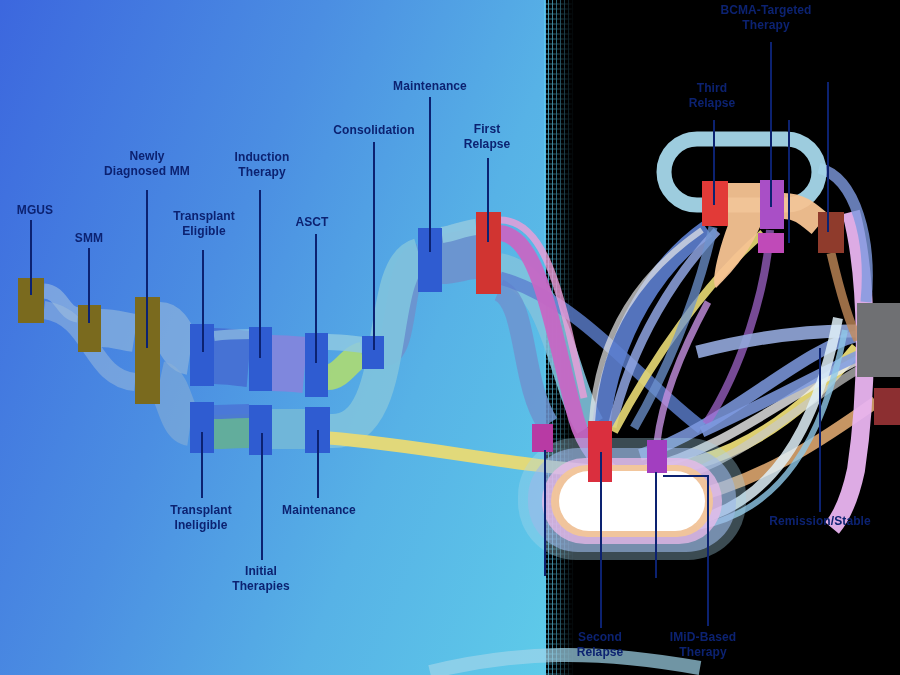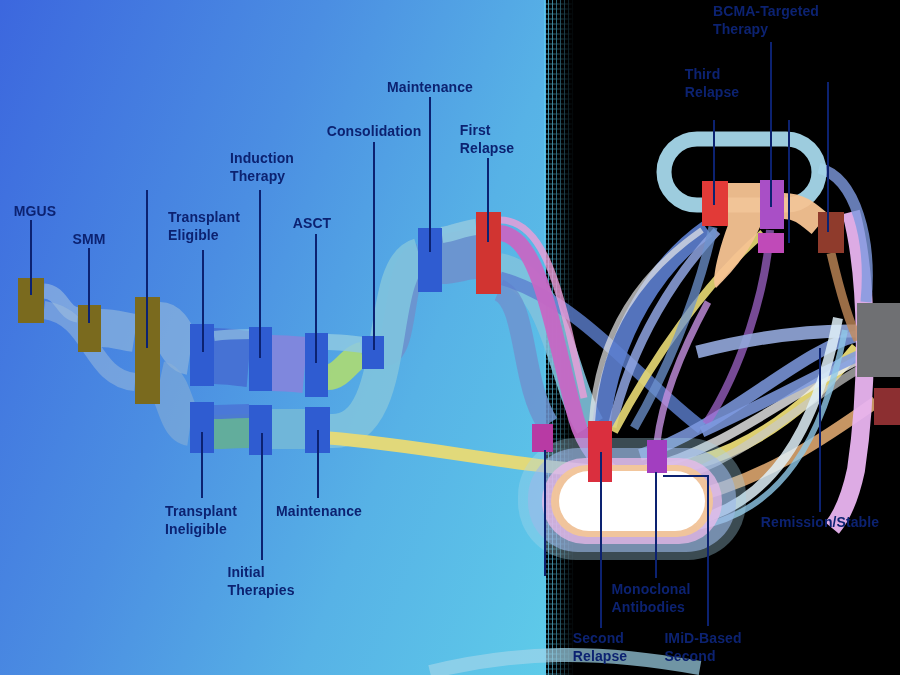--- a/index.html
+++ b/index.html
@@ -8,22 +8,22 @@
   
   #bg-left{position:absolute;left:0;top:0;width:546px;height:675px;
     background:linear-gradient(112deg,#3c67de 0%,#4b8ee2 40%,#57b2e6 70%,#5ecbe9 100%);}
   
   #dither{position:absolute;left:544px;top:0;width:30px;height:675px;
     background-image:repeating-linear-gradient(90deg,rgba(92,199,233,.9) 0 1.5px,rgba(92,199,233,0) 1.5px 4px),
                      repeating-linear-gradient(0deg,rgba(92,199,233,.35) 0 2px,rgba(0,0,0,0) 2px 5px);
     -webkit-mask-image:linear-gradient(90deg,#000 0%,rgba(0,0,0,.55) 45%,transparent 100%);
     mask-image:linear-gradient(90deg,#000 0%,rgba(0,0,0,.55) 45%,transparent 100%);}
   svg.sankey{position:absolute;left:0;top:0;}
-  .lbl{position:absolute;transform:translateX(-50%);
-       font-weight:700;font-size:14px;line-height:1.25;color:#0c2271;
+  .lbl{position:absolute;transform:translateX(-50%);text-align:center;
+       font-weight:700;font-size:12px;line-height:1.25;color:#0c2271;
        white-space:pre-line;letter-spacing:.1px;}
 </style>
 </head>
 <body>
 
 <div id="app">
   <div id="bg-left"></div>
   <div id="dither"></div>
 
   <svg class="sankey" width="900" height="675" viewBox="0 0 900 675">
@@ -139,38 +139,38 @@
       <line x1="714" y1="120" x2="714" y2="205"></line>
       <line x1="789" y1="120" x2="789" y2="243"></line>
       <line x1="771" y1="42" x2="771" y2="207"></line>
       <line x1="828" y1="82" x2="828" y2="232"></line>
       <line x1="820" y1="348" x2="820" y2="512"></line>
     </g>
   </svg>
 
   <div class="lbl" style="left:35px;top:203px">MGUS</div>
   <div class="lbl" style="left:89px;top:231px">SMM</div>
+  <div class="lbl" style="left:147px;top:149px">Newly
+Diagnosed MM</div>
   <div class="lbl" style="left:204px;top:209px">Transplant
 Eligible</div>
   <div class="lbl" style="left:262px;top:150px">Induction
 Therapy</div>
   <div class="lbl" style="left:312px;top:215px">ASCT</div>
   <div class="lbl" style="left:374px;top:123px">Consolidation</div>
   <div class="lbl" style="left:430px;top:79px">Maintenance</div>
   <div class="lbl" style="left:487px;top:122px">First
 Relapse</div>
   <div class="lbl" style="left:201px;top:503px">Transplant
 Ineligible</div>
   <div class="lbl" style="left:261px;top:564px">Initial
 Therapies</div>
   <div class="lbl" style="left:319px;top:503px">Maintenance</div>
   <div class="lbl" style="left:600px;top:630px">Second
 Relapse</div>
-  <div class="lbl" style="left:651px;top:581px">Monoclonal
-Antibodies</div>
   <div class="lbl" style="left:703px;top:630px">IMiD-Based
-Second</div>
-  <div class="lbl" style="left:712px;top:66px">Third
+Therapy</div>
+  <div class="lbl" style="left:712px;top:81px">Third
 Relapse</div>
   <div class="lbl" style="left:766px;top:3px">BCMA-Targeted
 Therapy</div>
   <div class="lbl" style="left:820px;top:514px">Remission/Stable</div>
 </div>
 
 </body></html>

